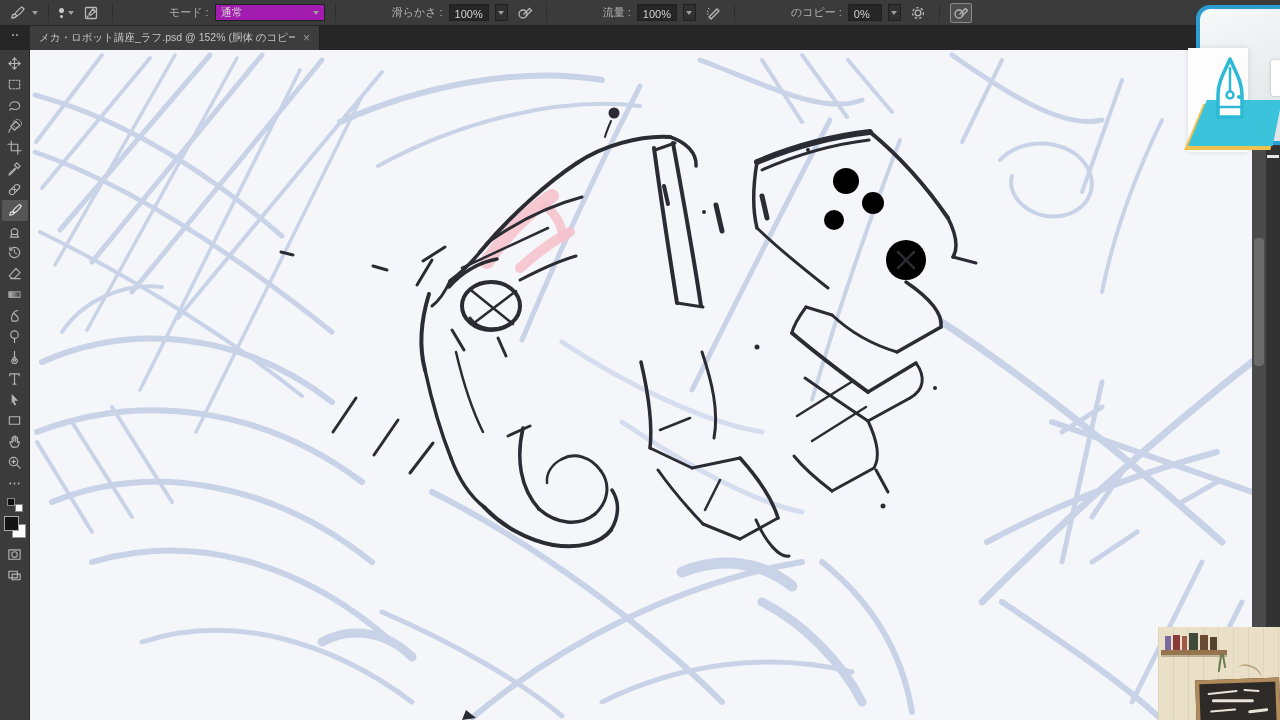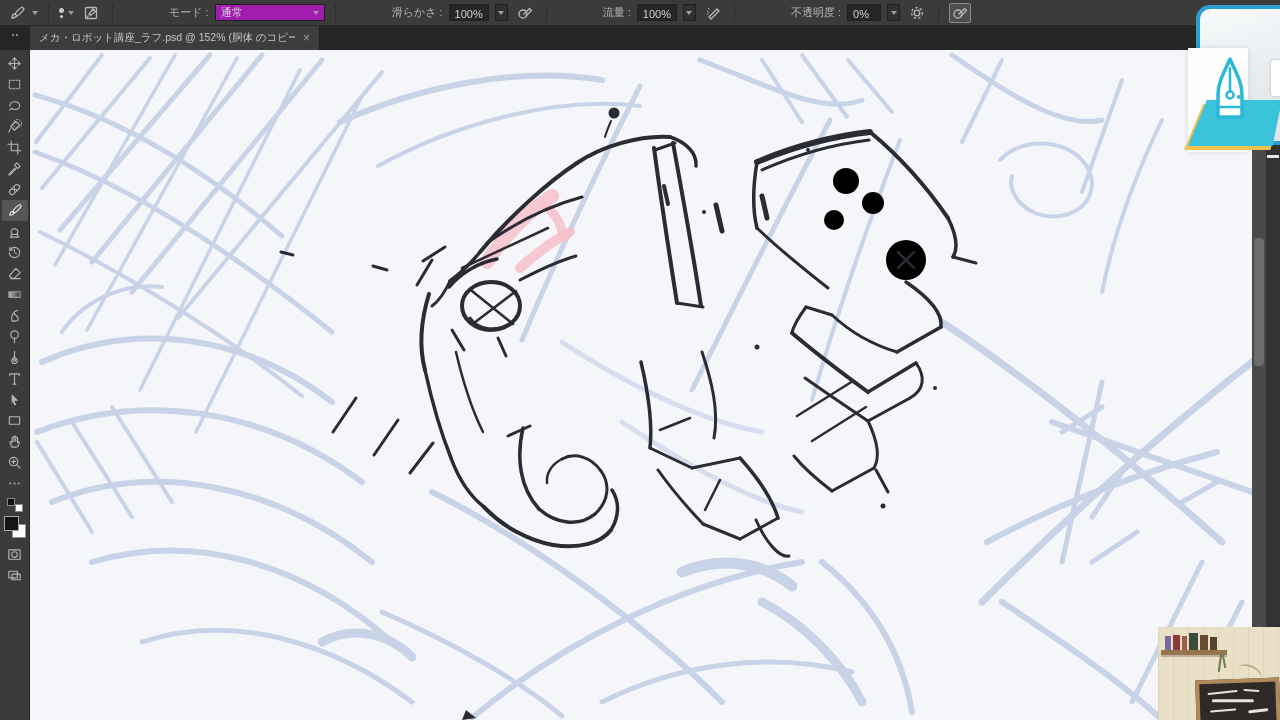--- a/index.html
+++ b/index.html
@@ -177,21 +177,21 @@
         <span class="chev"></span>
       </div>
     <span class="ob-icon-btn">
       <svg width="16" height="16" viewBox="0 0 16 16">
           <path d="M4 12L12 4 14 6 6 14z"></path>
           <path d="M2 6l1.5 1M2 9h1.5M3 3l1.5 1.5" stroke-width="1"></path>
         </svg>
     </span>
     <div class="ob-sep"></div>
 
-    <span class="ob-label">不透明度 :</span>
+    <span class="ob-label">のコピー :</span>
     <div class="ob-field">
       <span>0%</span>
     </div>
     <div class="ob-dd">
         <span class="chev"></span>
       </div>
     <span class="ob-icon-btn">
       <svg width="16" height="16" viewBox="0 0 16 16">
           <circle cx="8" cy="8" r="2.8"></circle>
           <circle cx="8" cy="8" r="5.4" stroke-dasharray="2.4 2.2"></circle>

